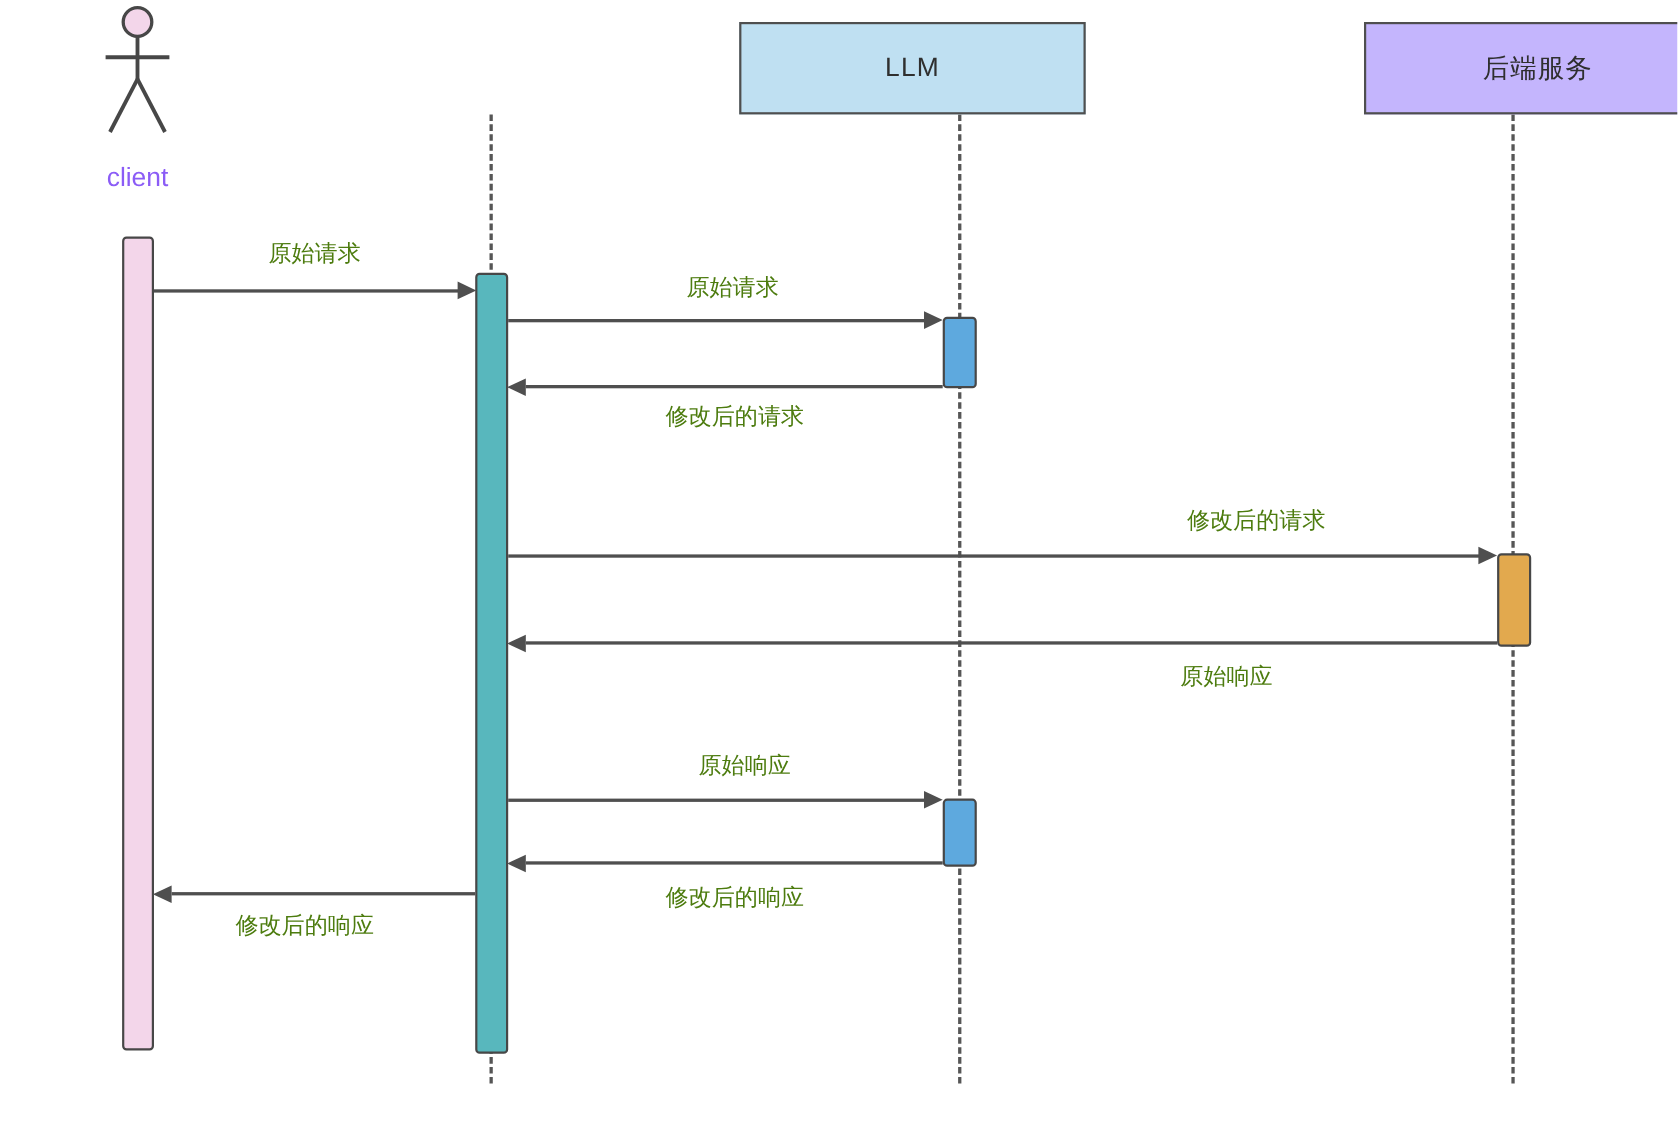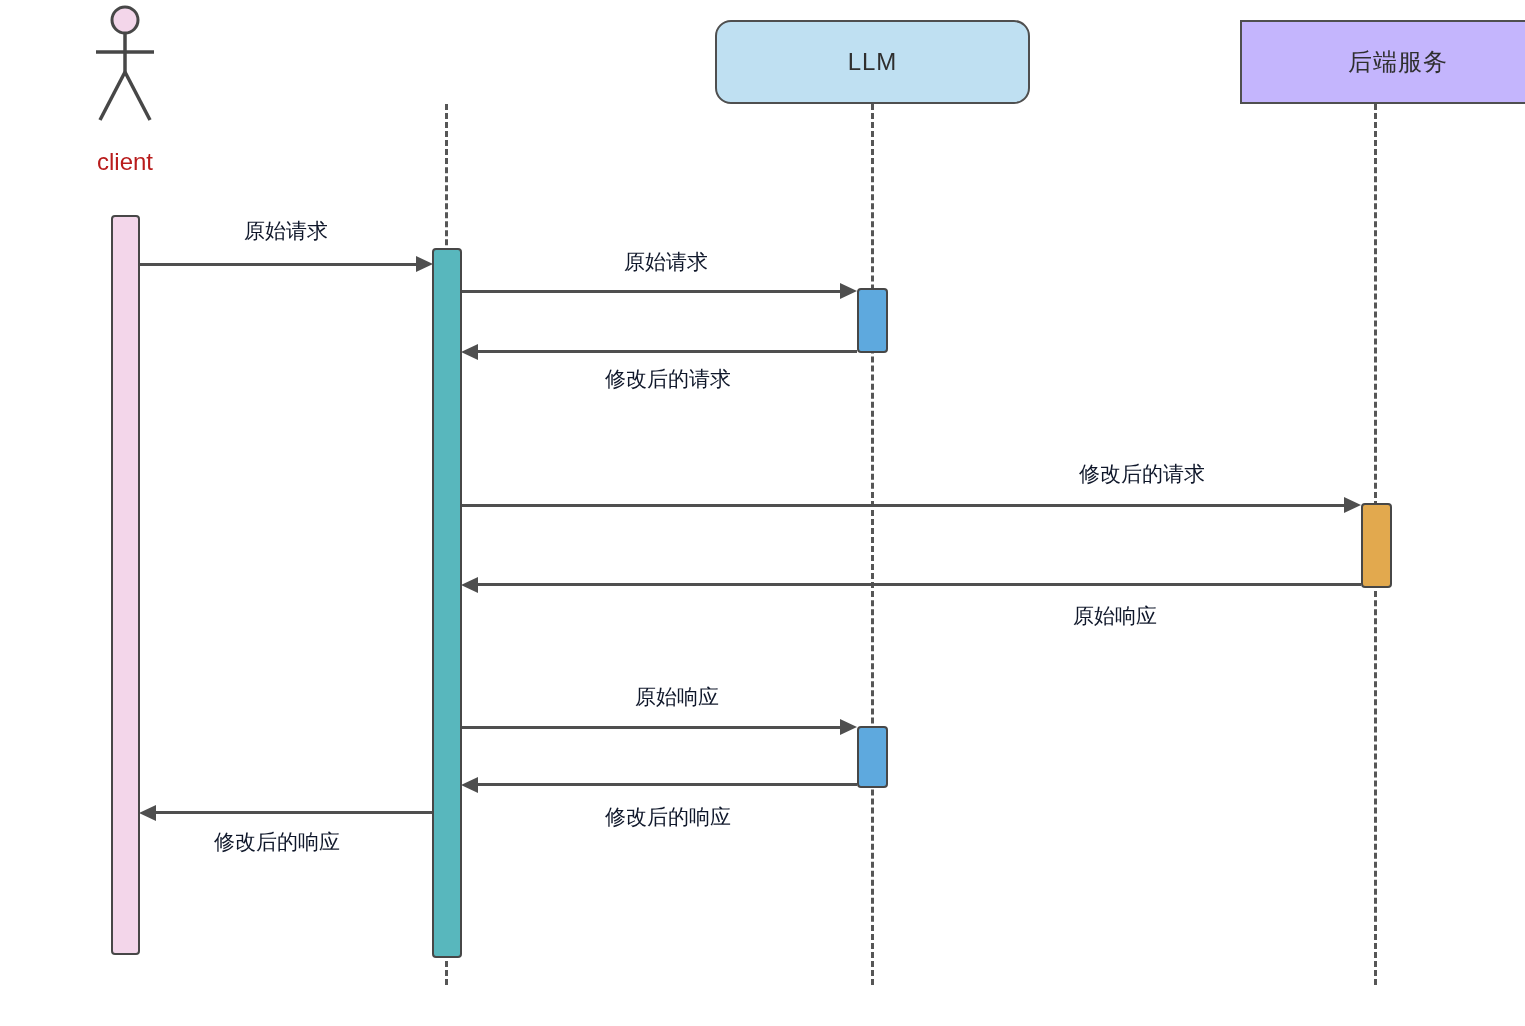--- a/index.html
+++ b/index.html
@@ -23,27 +23,27 @@
   .msg-line {
     position:absolute; height:3px; background:#4f4f4f;
   }
   .arrowhead {
     position:absolute; width:0; height:0;
     border-top:8px solid transparent; border-bottom:8px solid transparent;
   }
   .arrowhead.right { border-left:17px solid #4f4f4f; }
   .arrowhead.left  { border-right:17px solid #4f4f4f; }
   .msg-label {
-    position:absolute; font-size:21px; color:#0f172a;
+    position:absolute; font-size:21px; color:#4d7c0f;
     transform:translateX(-50%); white-space:nowrap; line-height:1.2;
   }
   .actor { position:absolute; left:90px; top:4px; width:70px; }
   .actor-label {
     position:absolute; left:125px; top:148px; transform:translateX(-50%);
-    font-size:24px; color:#b91c1c; white-space:nowrap;
+    font-size:24px; color:#8b5cf6; white-space:nowrap;
   }
 </style>
 </head>
 <body>
 
 <div class="diagram">
 
   <div class="actor">
     <svg width="70" height="124" viewBox="0 0 70 124">
       <circle cx="35" cy="16" r="13" fill="#f3d6ea" stroke="#474747" stroke-width="3"></circle>
@@ -52,21 +52,21 @@
       <line x1="35" y1="68" x2="10" y2="116" stroke="#474747" stroke-width="3.5"></line>
       <line x1="35" y1="68" x2="60" y2="116" stroke="#474747" stroke-width="3.5"></line>
     </svg>
   </div>
   <div class="actor-label">client</div>
 
   <div class="lifeline" style="left:445px; top:104px; height:881px;"></div>
   <div class="lifeline" style="left:871px; top:104px; height:881px;"></div>
   <div class="lifeline" style="left:1374px; top:104px; height:881px;"></div>
 
-  <div class="participant" style="left: 715px; width: 315px; background: rgb(191, 224, 242); border-radius: 16px;">LLM</div>
+  <div class="participant" style="left: 672px; width: 315px; background: rgb(191, 224, 242);">LLM</div>
   <div class="participant" style="left: 1240px; width: 316px; background: #c4b5fd;">后端服务</div>
 
   <div class="activation" style="left: 111px; top: 215px; width: 29px; height: 740px; background: rgb(243, 214, 234);"></div>
   <div class="activation" style="left: 432px; top: 248px; width: 30px; height: 710px; background: rgb(88, 183, 189);"></div>
   <div class="activation" style="left: 857px; top: 288px; width: 31px; height: 65px; background: rgb(94, 169, 222);"></div>
   <div class="activation" style="left: 1361px; top: 503px; width: 31px; height: 85px; background: rgb(226, 169, 78);"></div>
   <div class="activation" style="left: 857px; top: 726px; width: 31px; height: 62px; background: rgb(94, 169, 222);"></div>
 
   <div>
     <div class="msg-line" style="left:140px; top:263px; width:278px;"></div>

